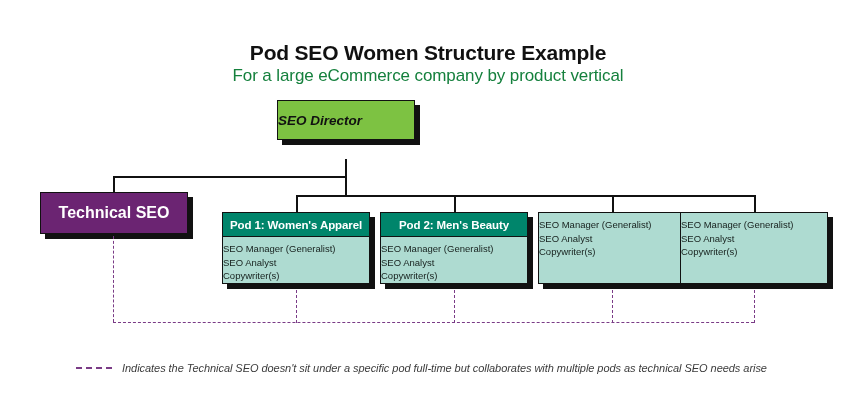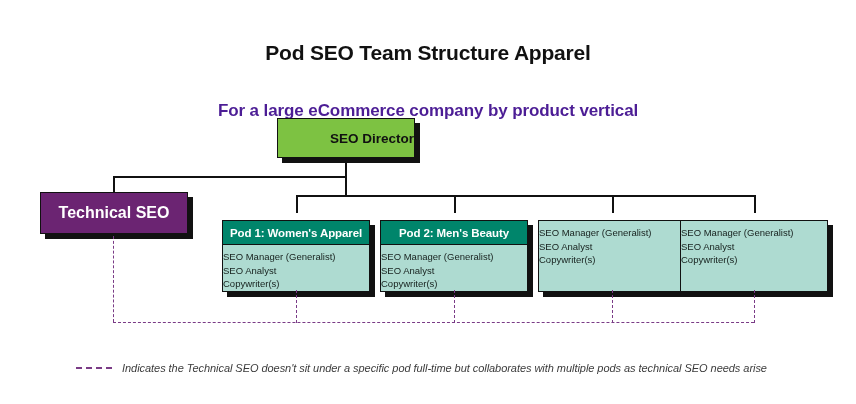--- a/index.html
+++ b/index.html
@@ -31,44 +31,44 @@
     color: #111111;
     letter-spacing: -0.2px;
   }
   #subtitle {
     position: absolute;
     left: 0;
     top: 66px;
     width: 856px;
     text-align: center;
     font-size: 17px;
-    font-weight: 700;
-    color: #4c1d95;
+    font-weight: 400;
+    color: #15803d;
     letter-spacing: -0.1px;
-    margin-top: 35px;
   }
 
   
   .node {
     position: absolute;
     box-sizing: border-box;
     border: 1.5px solid #111111;
     box-shadow: 5px 5px 0 0 #111111;
   }
 
   
   #seo-director {
     left: 277px;
-    top: 118px;
+    top: 100px;
     width: 138px;
     height: 40px;
     background: #7dc242;
     display: flex;
     align-items: center;
-    justify-content: flex-end;
+    justify-content: flex-start;
+    font-style: italic;
   }
   #seo-director .node-title {
     font-size: 13.5px;
     font-weight: bold;
     color: #111111;
   }
 
   
   #technical-seo {
     left: 40px;
@@ -89,21 +89,20 @@
   
   .pod {
     position: absolute;
     box-sizing: border-box;
     border: 1.5px solid #111111;
     box-shadow: 5px 5px 0 0 #111111;
     background: #aedbd1;
     width: 148px;
     height: 72px;
     top: 212px;
-    margin-top: 8px;
   }
   .pod-header {
     height: 23px;
     background: #00856b;
     display: flex;
     align-items: center;
     justify-content: center;
     border-bottom: 1.5px solid #111111;
   }
   .pod-header-label {
@@ -166,21 +165,21 @@
     font-style: italic;
     color: #3b3b3b;
     letter-spacing: -0.05px;
   }
 </style>
 </head>
 <body>
 
 <div id="canvas">
 
-  <div id="title">Pod SEO Team Structure Apparel</div>
+  <div id="title">Pod SEO Women Structure Example</div>
   <div id="subtitle">For a large eCommerce company by product vertical</div>
 
   <div class="node" id="seo-director">
     <span class="node-title">SEO Director</span>
   </div>
 
   <div class="line v-line" style="left:345px; top:159px; height:18px;"></div>
 
   <div class="line h-line" style="left:113px; top:176px; width:233px;"></div>
 

